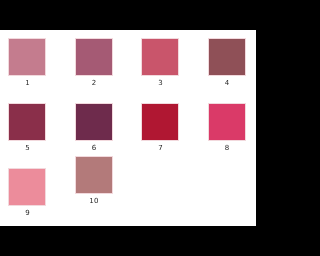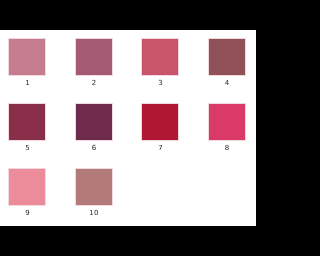--- a/index.html
+++ b/index.html
@@ -108,21 +108,21 @@
           <div class="swatch-label" style="color: rgb(38, 38, 38);">7</div>
         </div>
         <div class="swatch-cell" style="left: 199.5px; top: 65px;">
           <div class="swatch-chip" title="#da3a68" style="background: rgb(218, 58, 104); border-color: rgb(242, 217, 221);"></div>
           <div class="swatch-label" style="color: rgb(38, 38, 38);">8</div>
         </div>
         <div class="swatch-cell" style="left: 0px; top: 130px;">
           <div class="swatch-chip" title="#ec8c9b" style="background: rgb(236, 140, 155); border-color: rgb(242, 217, 221);"></div>
           <div class="swatch-label" style="color: rgb(38, 38, 38);">9</div>
         </div>
-        <div class="swatch-cell" style="left: 66.5px; top: 130px;">
+        <div class="swatch-cell" style="left: 66.5px; top: 118px;">
           <div class="swatch-chip" title="#b37a7a" style="background: rgb(179, 122, 122); border-color: rgb(242, 217, 221);"></div>
           <div class="swatch-label" style="color: rgb(38, 38, 38);">10</div>
         </div>
       </div>
   </div>
 
   <div class="bar" id="bar-bottom" style="background: rgb(0, 0, 0);"></div>
 
 </div>
 

